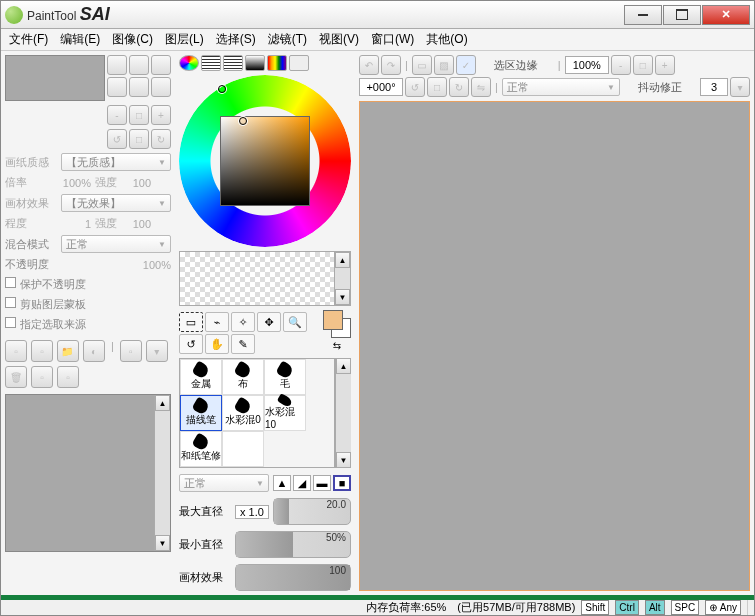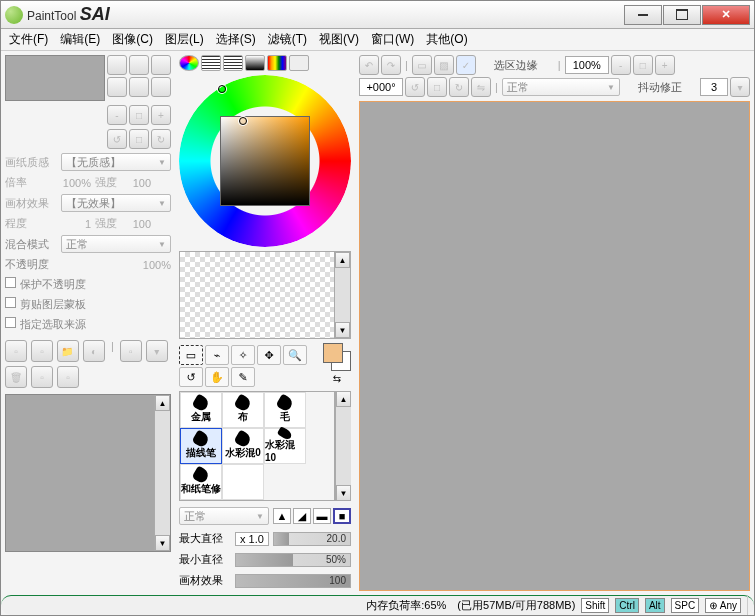--- a/index.html
+++ b/index.html
@@ -47,40 +47,40 @@
 .svmark { position:absolute; width:8px; height:8px; border:1px solid #000; border-radius:50%; box-shadow:0 0 0 1px #fff; left:60px; top:42px; }
 .huemark { position:absolute; width:8px; height:8px; border:1px solid #000; border-radius:50%; box-shadow:0 0 0 1px #fff; left:39px; top:10px; }
 .swatch { height:88px; background-image:linear-gradient(45deg,#ddd 25%,transparent 25%,transparent 75%,#ddd 75%),linear-gradient(45deg,#ddd 25%,#fff 25%,#fff 75%,#ddd 75%); background-size:10px 10px; background-position:0 0,5px 5px; border:1px solid #aaa; position:relative; }
 .toolgrid { display:flex; flex-wrap:wrap; gap:2px; margin-top:2px; }
 .tool { width:24px; height:20px; border:1px solid #bbb; background:#f8f8f8; border-radius:2px; display:flex; align-items:center; justify-content:center; }
 .colorsw { margin-left:auto; display:flex; flex-direction:column; align-items:center; gap:2px; }
 .fgbg { position:relative; width:28px; height:28px; }
 .fg { position:absolute; width:20px; height:20px; background:#f2c28a; border:1px solid #666; left:0; top:0; }
 .bg { position:absolute; width:20px; height:20px; background:#fff; border:1px solid #666; right:0; bottom:0; }
 .brushgrid { display:flex; flex-wrap:wrap; border:1px solid #aaa; }
-.brush { width:42px; height:36px; border:1px solid #ddd; background:#fff; display:flex; flex-direction:column; align-items:center; justify-content:center; font-size:10px; position:relative;font-weight:bold; }
+.brush { width:42px; height:36px; border:1px solid #ddd; background:#fff; display:flex; flex-direction:column; align-items:center; justify-content:center; font-size:10px; position:relative; }
 .brush.sel { background:#e0ecff; border:1px solid #1d4ed8; }
 .brushdot { width:14px; height:14px; background:#000; border-radius:30% 70% 60% 40%; transform:rotate(30deg); }
 .brushmode { display:flex; align-items:center; gap:4px; margin-top:2px; }
 .brushmode .dd { flex:1; }
 .bmodes { display:flex; gap:2px; margin-left:auto; }
 .bmode { width:18px; height:16px; border:1px solid #aaa; background:#fff; display:flex; align-items:center; justify-content:center; }
 .bmode.sel { border:2px solid #44a; }
 .sliderrow { display:flex; align-items:center; gap:4px; font-size:11px; margin-top:2px; }
 .sliderrow .lbl { width:52px; }
-.slider { flex:1; height:14px; background:linear-gradient(to right,#e0e0e0,#d0d0d0); border:1px solid #aaa; border-radius:0; position:relative; }
+.slider { flex:1; height:27px; background:linear-gradient(to right,#e0e0e0,#d0d0d0); border:1px solid #aaa; border-radius:5px; position:relative; }
 .slider .fill { position:absolute; left:0; top:0; bottom:0; background:linear-gradient(to right,#bbb,#999); }
 .slider .val { position:absolute; right:4px; top:0; font-size:10px; color:#333; }
 .rightpanel { flex:1; display:flex; flex-direction:column; background:#f4f4f4; padding:4px; gap:2px; }
 .rtoolbar { display:flex; gap:2px; align-items:center; flex-wrap:wrap; }
 .rtoolbar .smbtn { color:#bbb; }
 .rlbl { font-size:11px; color:#555; margin:0 16px; }
 .rinput { width:44px; height:18px; border:1px solid #aaa; background:#fff; font-size:11px; text-align:center; }
 .canvas { flex:1; background:#a8a8a8; border:1px solid #e8a060; position:relative; margin-top:2px; }
-.statusbar { height:20px; background:#f0f0f0; border-top:1px solid #15803d; display:flex; align-items:center; padding:0 6px; font-size:11px; gap:6px;border-radius:10px; }
+.statusbar { height:20px; background:#f0f0f0; border-top:5px solid #15803d; display:flex; align-items:center; padding:0 6px; font-size:11px; gap:6px; }
 .keyind { padding:1px 3px; border:1px solid #888; background:#fff; font-size:10px; }
 .keyind.on { background:#7ed4d4; }
 .divv { width:1px; background:#ccc; align-self:stretch; }
 .sep { color:#aaa; padding:0 2px; }
 </style>
 </head>
 <body>
 
 <div class="window">
   <div class="titlebar">

